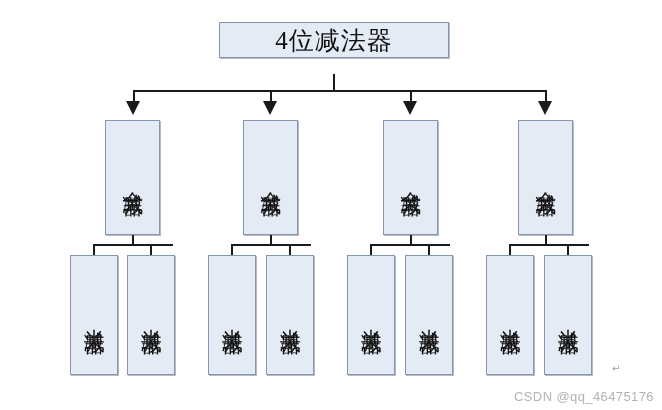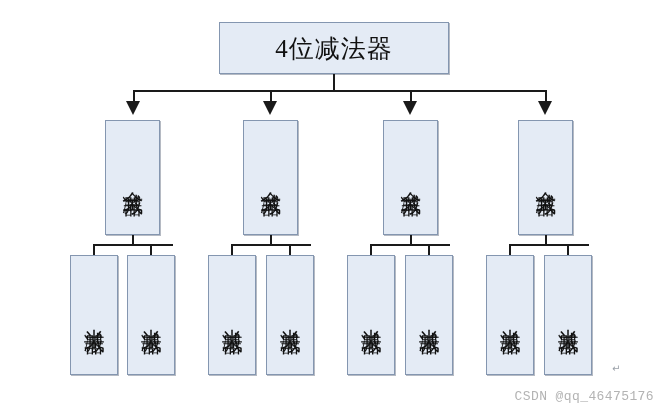--- a/index.html
+++ b/index.html
@@ -52,41 +52,41 @@
     width: 0;
     height: 0;
     border-left: 7px solid transparent;
     border-right: 7px solid transparent;
     border-top: 14px solid #1a1a1a;
   }
   .watermark {
     position: absolute;
     right: 8px;
     bottom: 6px;
-    font-family: Liberation Mono, monospace;
+    font-family: Liberation Sans, sans-serif;
     font-size: 13px;
     color: #b3b3b3;
     letter-spacing: 0.4px;
     white-space: nowrap;
   }
   .pilcrow {
     position: absolute;
     left: 612px;
     top: 363px;
     font-family: "Liberation Sans", "DejaVu Sans", sans-serif;
     font-size: 10px;
     color: #9aa0a8;
   }
 </style>
 </head>
 <body>
 
 <div id="canvas">
 
-  <div class="node node-root" style="left:219px; top:22px; width:230px; height:52px;justify-content:center;">
+  <div class="node node-root" style="left:219px; top:22px; width:230px; height:36px;justify-content:center;">
     <span>4位减法器</span>
   </div>
 
   <div class="conn conn-v" style="left:333px; top:74px; width:2px; height:18px;"></div>
 
   <div class="conn conn-h" style="left:133px; top:90px; width:412px; height:2px;"></div>
 
   <div class="conn conn-v" style="left:133px; top:90px; height:12px;"></div>
   <div class="arrowhead" style="left:126px; top:101px;"></div>
 

